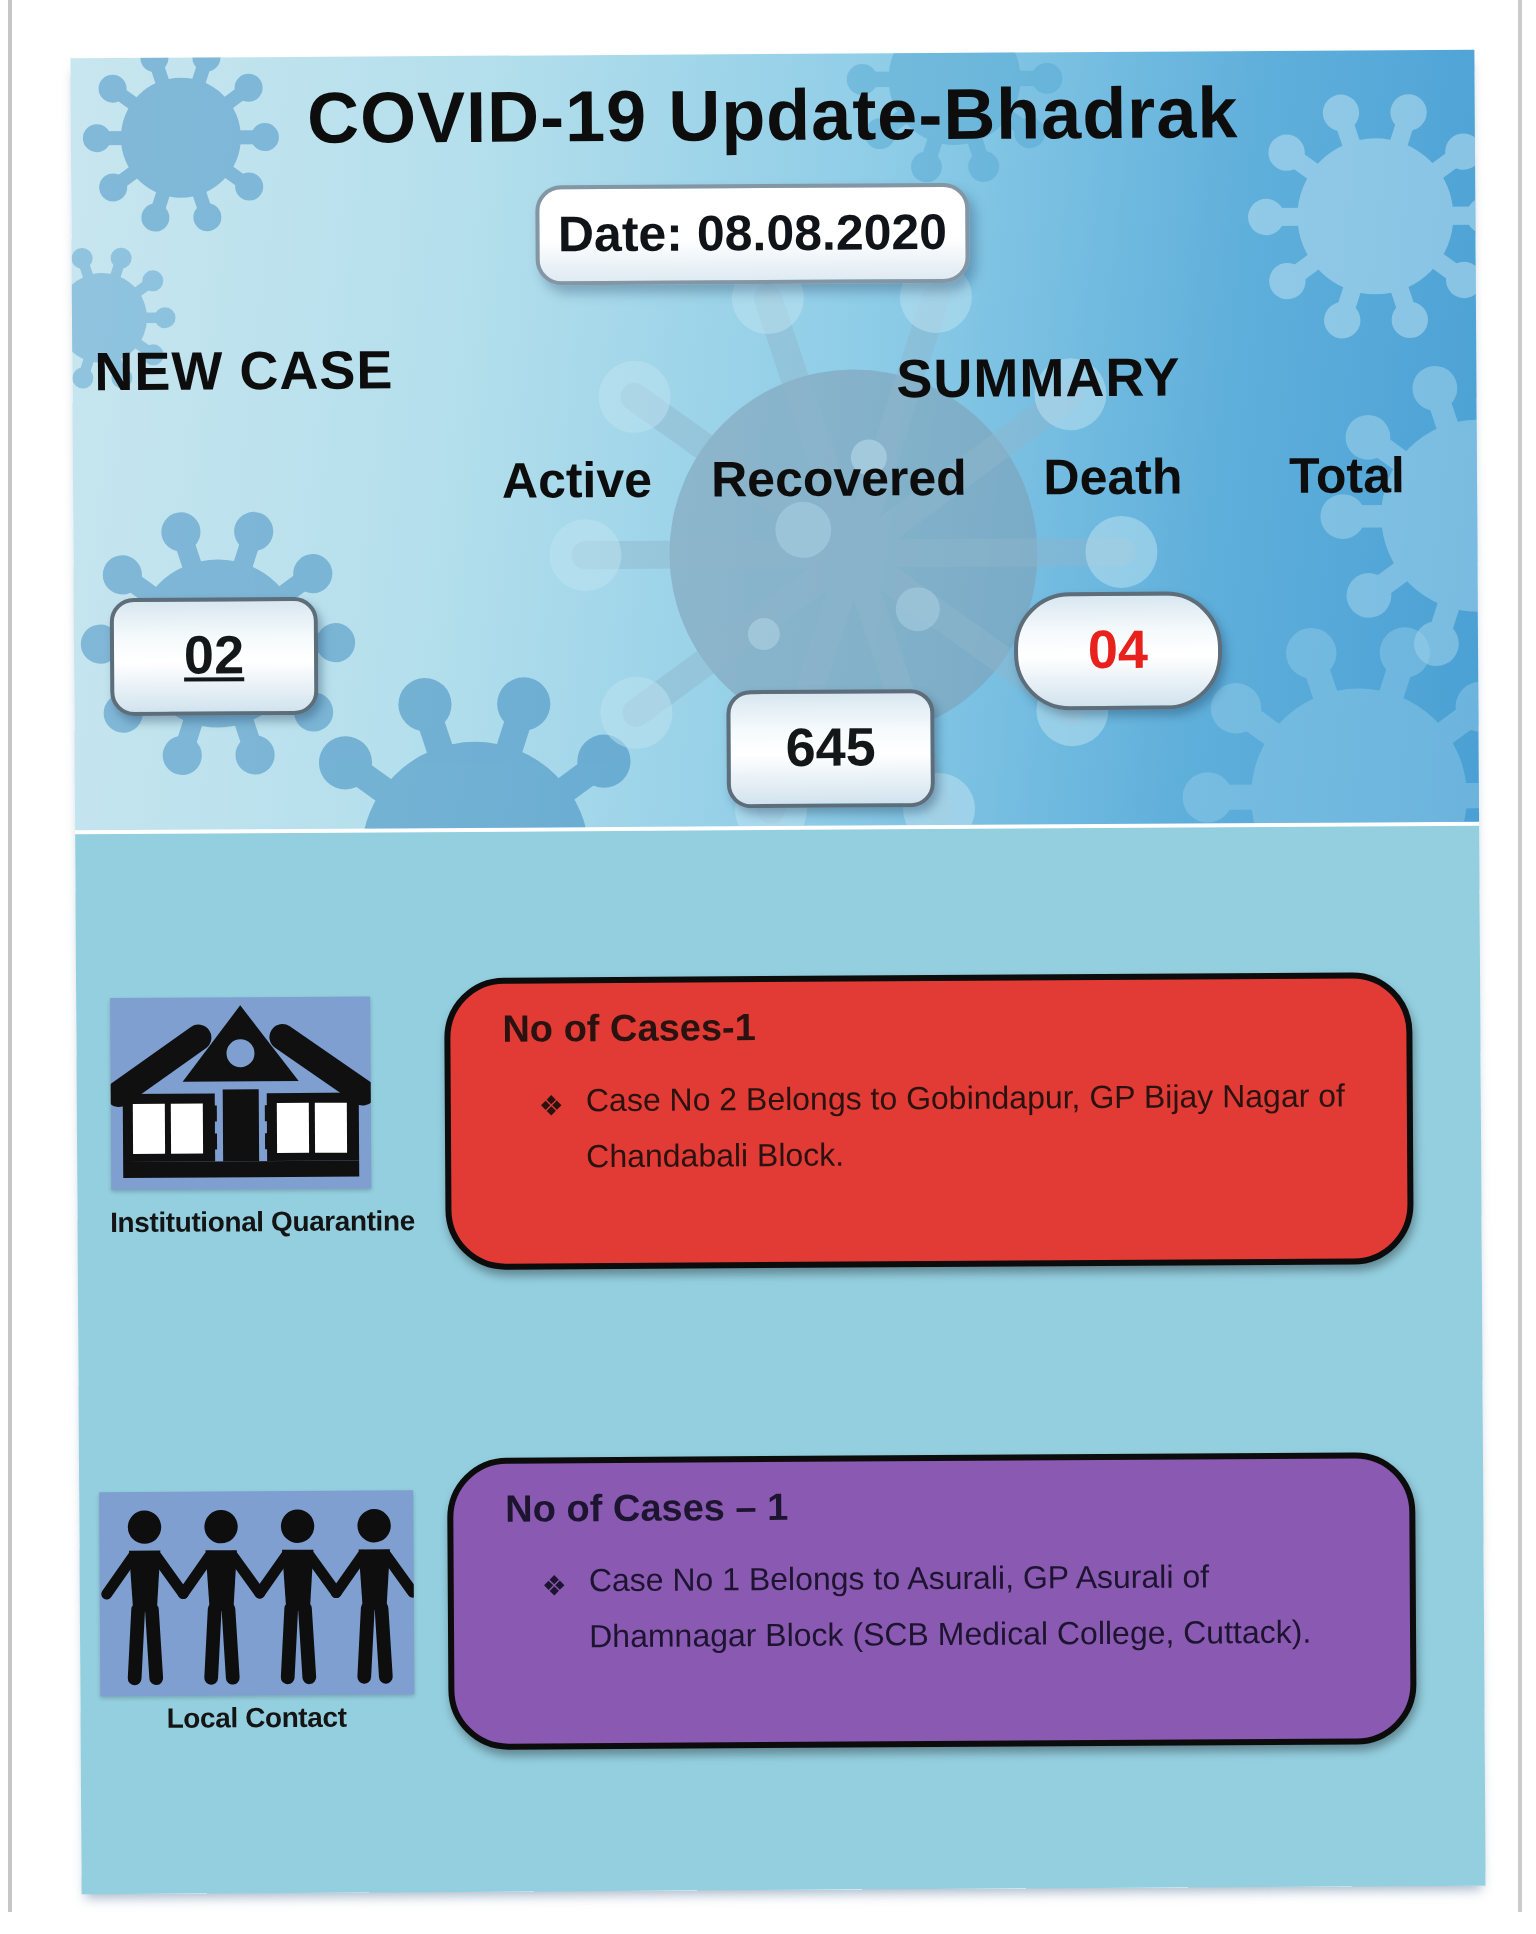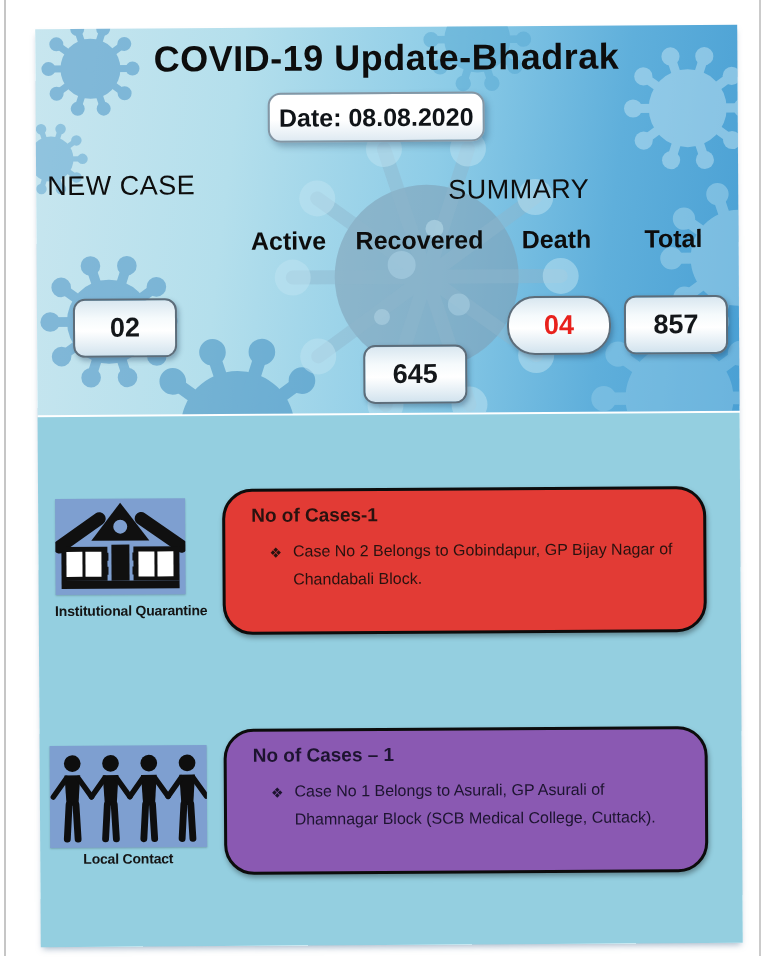--- a/index.html
+++ b/index.html
@@ -16,33 +16,33 @@
     background:linear-gradient(97deg,#c8e6ef 0%,#b4dfec 28%,#8dcce7 56%,#5fafdb 80%,#4aa0d4 100%);}
   .virus-bg{position:absolute;inset:0;width:100%;height:100%;}
   .page-title{position:absolute;top:10px;left:0;width:100%;margin:0;text-align:center;
     font-size:36px;font-weight:bold;color:#0d0d0d;letter-spacing:.5px;}
   .date-box{position:absolute;left:232px;top:65px;width:213px;height:46px;
     display:flex;align-items:center;justify-content:center;
     background:linear-gradient(180deg,#ffffff 0%,#ffffff 55%,#dfeaf2 100%);
     border:2px solid #8496a4;border-radius:13px;
     box-shadow:3px 4px 6px rgba(40,70,100,.35);
     font-size:25px;font-weight:bold;color:#101418;}
-  .section-heading{position:absolute;font-size:27px;font-weight:normal;color:#0d0d0d;letter-spacing:.5px;text-align:right;}
+  .section-heading{position:absolute;font-size:27px;font-weight:bold;color:#0d0d0d;letter-spacing:.5px;text-align:right;}
   .heading-newcase{left:11px;top:142px;}
   .heading-summary{left:412px;top:148px;}
   .col-label{position:absolute;top:199px;width:180px;text-align:center;
     font-size:25px;font-weight:bold;color:#0d0d0d;}
   .c1{left:162px;} .c2{left:293px;} .c3{left:430px;} .c4{left:547px;}
   .num-box{position:absolute;top:270px;width:100px;height:55px;
     display:flex;align-items:center;justify-content:center;
     background:linear-gradient(180deg,#d9e7f0 0%,#f5fafc 32%,#ffffff 55%,#d2e3ee 100%);
     border:2px solid #5d6d7a;border-radius:12px;
     box-shadow:2px 3px 5px rgba(25,55,85,.35);
     font-size:27px;font-weight:bold;color:#14171a;}
-  .nb0{left:36px;} .nb1{left:202px;} .nb2{left:326px;margin-top:48px;} .nb3{left:470px;border-radius:28px;} .nb4{left:587px;}
+  .nb0{left:18px;text-decoration:underline;} .nb1{left:202px;} .nb2{left:326px;margin-top:48px;} .nb3{left:470px;border-radius:28px;} .nb4{left:587px;}
   .red-value{color:#e8211c;}
   
   .body-area{position:absolute;top:388px;left:0;width:702px;height:530px;background:#94cfe0;}
   .icon-tile{position:absolute;background:#7e9fd0;box-shadow:0 1px 2px rgba(0,0,0,.2);}
   .tile-iq{left:17px;top:82px;width:130px;height:96px;}
   .tile-lc{left:10px;top:329px;width:157px;height:102px;}
   .icon-tile svg{position:absolute;inset:0;width:100%;height:100%;}
   .tile-label{position:absolute;font-size:14px;font-weight:bold;color:#141414;
     text-align:center;letter-spacing:-.2px;}
   .label-iq{left:0;top:186px;width:185px;}
@@ -157,23 +157,20 @@
 
       <div class="num-box nb0">
         <span>02</span>
       </div>
       <div class="num-box nb2">
         <span>645</span>
       </div>
       <div class="num-box nb3">
         <span class="red-value">04</span>
       </div>
-      <div class="num-box nb4">
-        <span>857</span>
-      </div>
     </div>
 
     <div class="body-area">
 
       <div class="icon-tile tile-iq">
         <svg viewBox="0 0 130 96">
           <g fill="#101010">
             <rect x="6" y="82" width="118" height="8"></rect>
             <polygon points="65,4 36,42 94,42"></polygon>
             <line x1="44" y1="20" x2="4" y2="48" stroke="#101010" stroke-width="13" stroke-linecap="round"></line>

